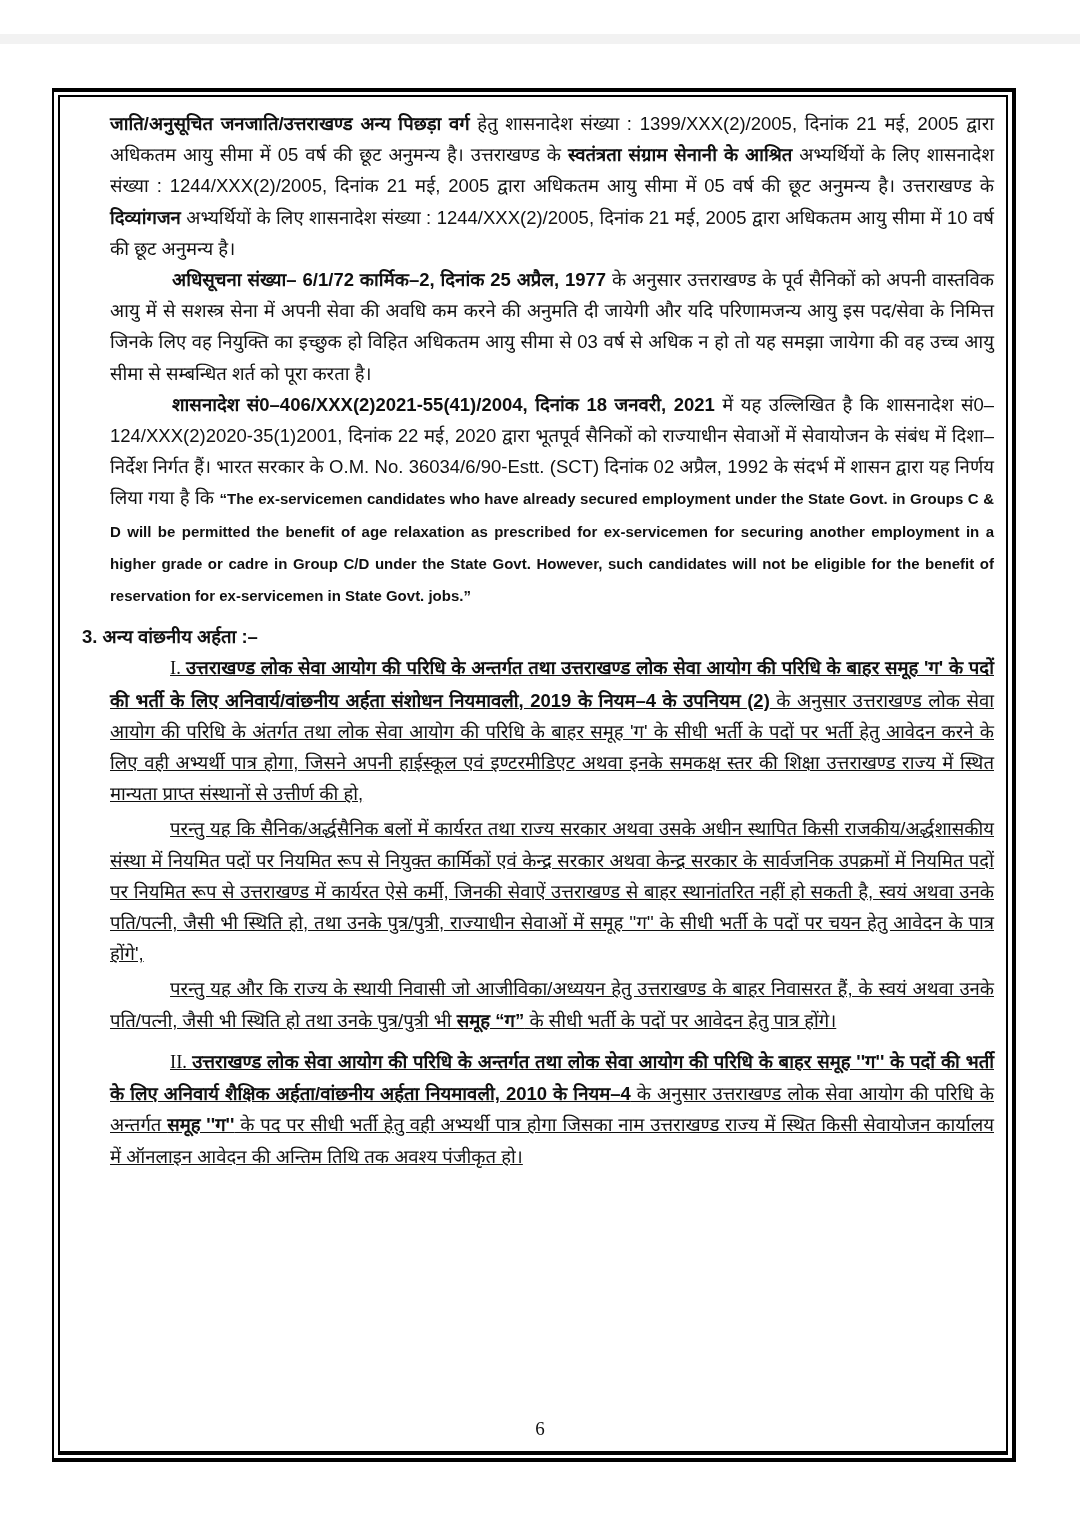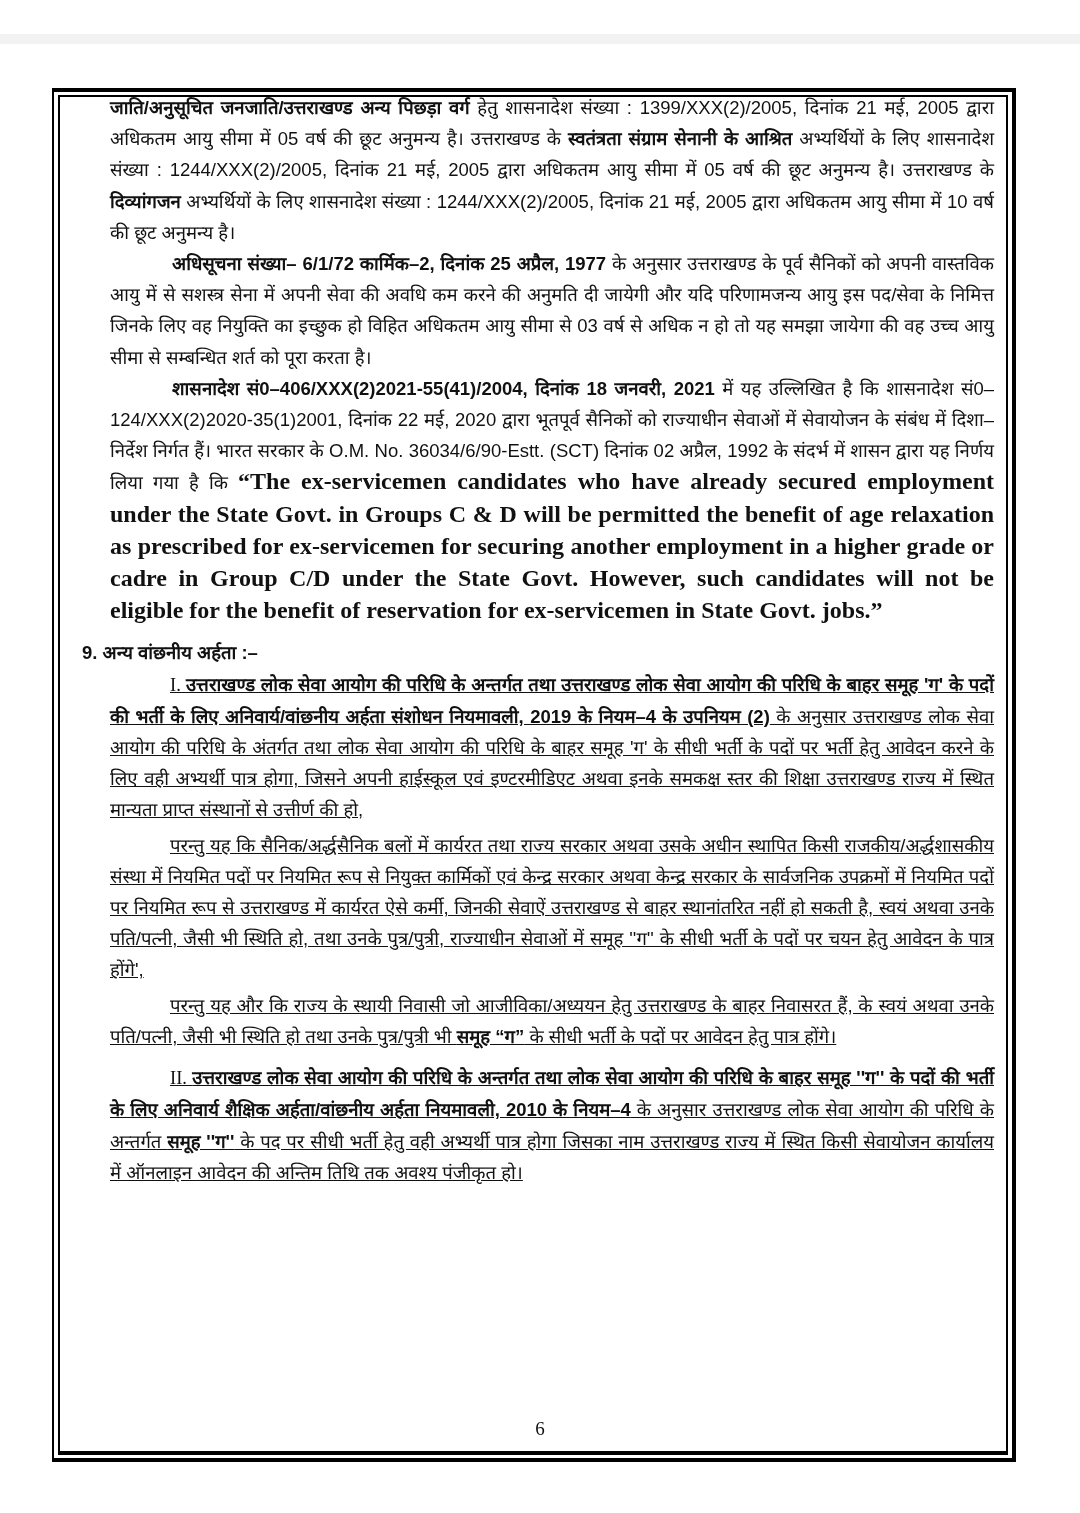--- a/index.html
+++ b/index.html
@@ -35,35 +35,35 @@
       position: absolute;
       left: 4px; top: 3px; right: 4px; bottom: 3px;
       border-top: 2px solid #000;
       border-right: 2px solid #000;
       border-bottom: 4px solid #000;
       border-left: 2px solid #000;
       box-sizing: border-box;
     }
     .content {
       position: absolute;
-      left: 110px; top: 92px;
+      left: 110px; top: 108px;
       width: 884px;
       font-size: 18.5px;
       line-height: 31.2px;
       text-align: justify;
       text-align-last: auto;
     }
     .content p { margin: 0; }
     .p-indent { text-indent: 62px; }
     .p-indent2 { text-indent: 60px; text-decoration: underline; }
     b { font-weight: bold; }
     .eng-bold {
-      font-family: Liberation Serif, serif;
+      font-family: Liberation Sans, sans-serif;
       font-weight: bold;
-      font-size: 24px;
+      font-size: 15px;
     }
     .gap-sm { height: 4px; }
     .gap-md { height: 10px; }
     .section-head {
       margin-left: -28px !important;
       font-weight: bold;
     }
     .roman {
       font-family: "Liberation Serif", "DejaVu Serif", serif;
       font-weight: normal;
@@ -89,21 +89,21 @@
 <div class="content">
 
   <p><b>जाति/अनुसूचित जनजाति/उत्तराखण्ड अन्य पिछड़ा वर्ग</b><span> हेतु शासनादेश संख्या : 1399/XXX(2)/2005, दिनांक 21 मई, 2005 द्वारा अधिकतम आयु सीमा में 05 वर्ष की छूट अनुमन्य है। उत्तराखण्ड के </span><b>स्वतंत्रता संग्राम सेनानी के आश्रित</b><span> अभ्यर्थियों के लिए शासनादेश संख्या : 1244/XXX(2)/2005, दिनांक  21 मई, 2005 द्वारा अधिकतम आयु सीमा में 05 वर्ष की छूट अनुमन्य है। उत्तराखण्ड के </span><b>दिव्यांगजन</b><span> अभ्यर्थियों के लिए शासनादेश संख्या : 1244/XXX(2)/2005, दिनांक 21 मई, 2005 द्वारा अधिकतम आयु सीमा में 10 वर्ष की छूट अनुमन्य है।</span></p>
 
   <p class="p-indent"><b>अधिसूचना संख्या– 6/1/72 कार्मिक–2, दिनांक 25 अप्रैल, 1977</b><span> के अनुसार उत्तराखण्ड के पूर्व सैनिकों को अपनी वास्तविक आयु में से सशस्त्र सेना में अपनी सेवा की अवधि कम करने की अनुमति दी जायेगी और यदि परिणामजन्य आयु इस पद/सेवा के निमित्त जिनके लिए वह नियुक्ति का इच्छुक हो विहित अधिकतम आयु सीमा से 03 वर्ष से अधिक न हो तो यह समझा जायेगा की वह उच्च आयु सीमा से सम्बन्धित शर्त को पूरा करता है।</span></p>
 
   <p class="p-indent"><b>शासनादेश सं0–406/XXX(2)2021-55(41)/2004, दिनांक 18 जनवरी, 2021</b><span> में यह उल्लिखित है कि शासनादेश सं0–124/XXX(2)2020-35(1)2001, दिनांक 22 मई, 2020 द्वारा भूतपूर्व सैनिकों को राज्याधीन सेवाओं में सेवायोजन के संबंध में दिशा–निर्देश निर्गत हैं। भारत सरकार के O.M. No. 36034/6/90-Estt. (SCT) दिनांक 02 अप्रैल, 1992 के संदर्भ में शासन द्वारा यह निर्णय लिया गया है कि </span><span class="eng-bold">“The ex-servicemen candidates who have already secured employment under the State Govt. in Groups C &amp; D will be permitted the benefit of age relaxation as prescribed for ex-servicemen for securing another employment in a higher grade or cadre in Group C/D under the State Govt. However, such candidates will not be eligible for the benefit of reservation for ex-servicemen in State Govt. jobs.”</span></p>
 
   <div class="gap-md"></div>
 
-  <p class="section-head">9. अन्य वांछनीय अर्हता :–</p>
+  <p class="section-head">3. अन्य वांछनीय अर्हता :–</p>
 
   <p class="p-indent2"><span class="roman">I. </span><b>उत्तराखण्ड लोक सेवा आयोग की परिधि के अन्तर्गत तथा उत्तराखण्ड लोक सेवा आयोग की परिधि के बाहर समूह 'ग' के पदों की भर्ती के लिए अनिवार्य/वांछनीय अर्हता संशोधन नियमावली, 2019 के नियम–4 के उपनियम (2)</b><span> के अनुसार उत्तराखण्ड लोक सेवा आयोग की परिधि के अंतर्गत तथा लोक सेवा आयोग की परिधि के बाहर समूह 'ग' के सीधी भर्ती के पदों पर भर्ती हेतु आवेदन करने के लिए वही अभ्यर्थी पात्र होगा, जिसने अपनी हाईस्कूल एवं इण्टरमीडिएट अथवा इनके समकक्ष स्तर की शिक्षा उत्तराखण्ड राज्य में स्थित मान्यता प्राप्त संस्थानों से उत्तीर्ण की हो,</span></p>
 
   <div class="gap-sm"></div>
 
   <p class="p-indent2">परन्तु यह कि सैनिक/अर्द्धसैनिक बलों में कार्यरत तथा राज्य सरकार अथवा उसके अधीन स्थापित किसी राजकीय/अर्द्धशासकीय संस्था में नियमित पदों पर नियमित रूप से नियुक्त कार्मिकों एवं केन्द्र सरकार अथवा केन्द्र सरकार के सार्वजनिक उपक्रमों में नियमित पदों पर नियमित रूप से उत्तराखण्ड में कार्यरत ऐसे कर्मी, जिनकी सेवाऐं उत्तराखण्ड से बाहर स्थानांतरित नहीं हो सकती है, स्वयं अथवा उनके पति/पत्नी, जैसी भी स्थिति हो, तथा उनके पुत्र/पुत्री, राज्याधीन सेवाओं में समूह ''ग'' के सीधी भर्ती के पदों पर चयन हेतु आवेदन के पात्र होंगे',</p>
 
   <div class="gap-sm"></div>
 
   <p class="p-indent2"><span>परन्तु यह और कि राज्य के स्थायी निवासी जो आजीविका/अध्ययन हेतु उत्तराखण्ड के बाहर निवासरत हैं, के स्वयं अथवा उनके पति/पत्नी, जैसी भी स्थिति हो तथा उनके पुत्र/पुत्री भी </span><b>समूह “ग”</b><span> के सीधी भर्ती के पदों पर आवेदन हेतु पात्र होंगे।</span></p>

